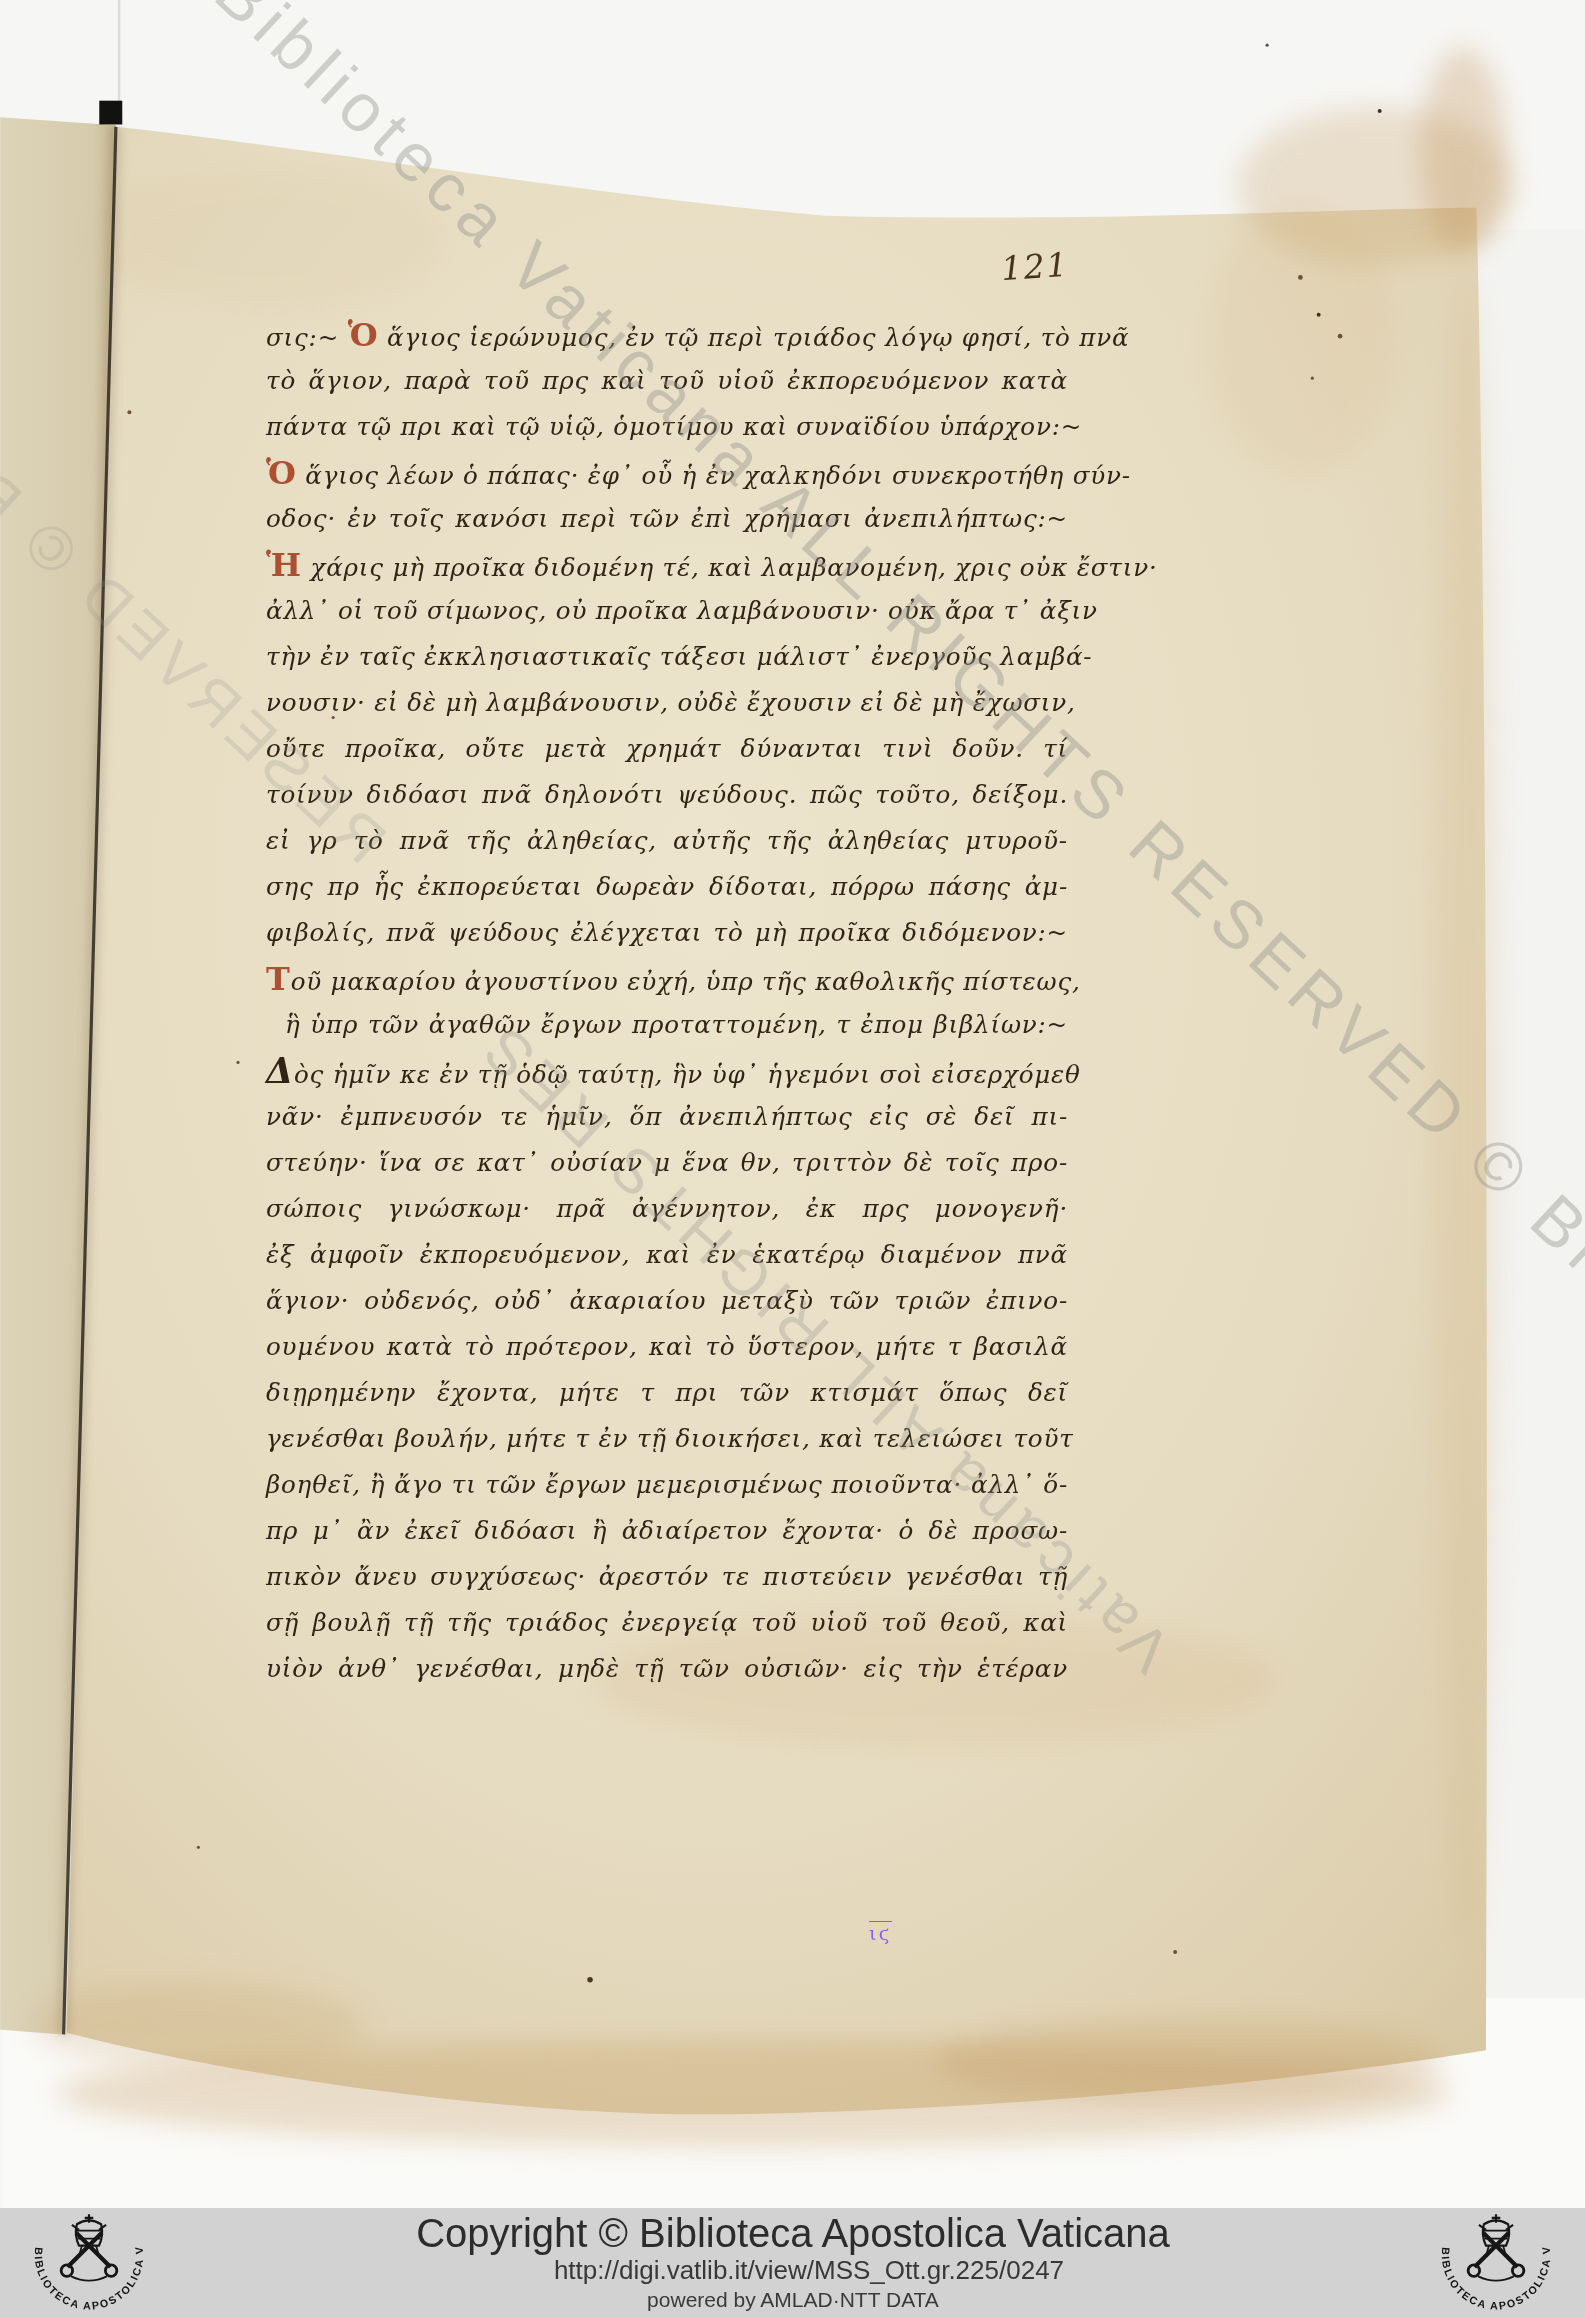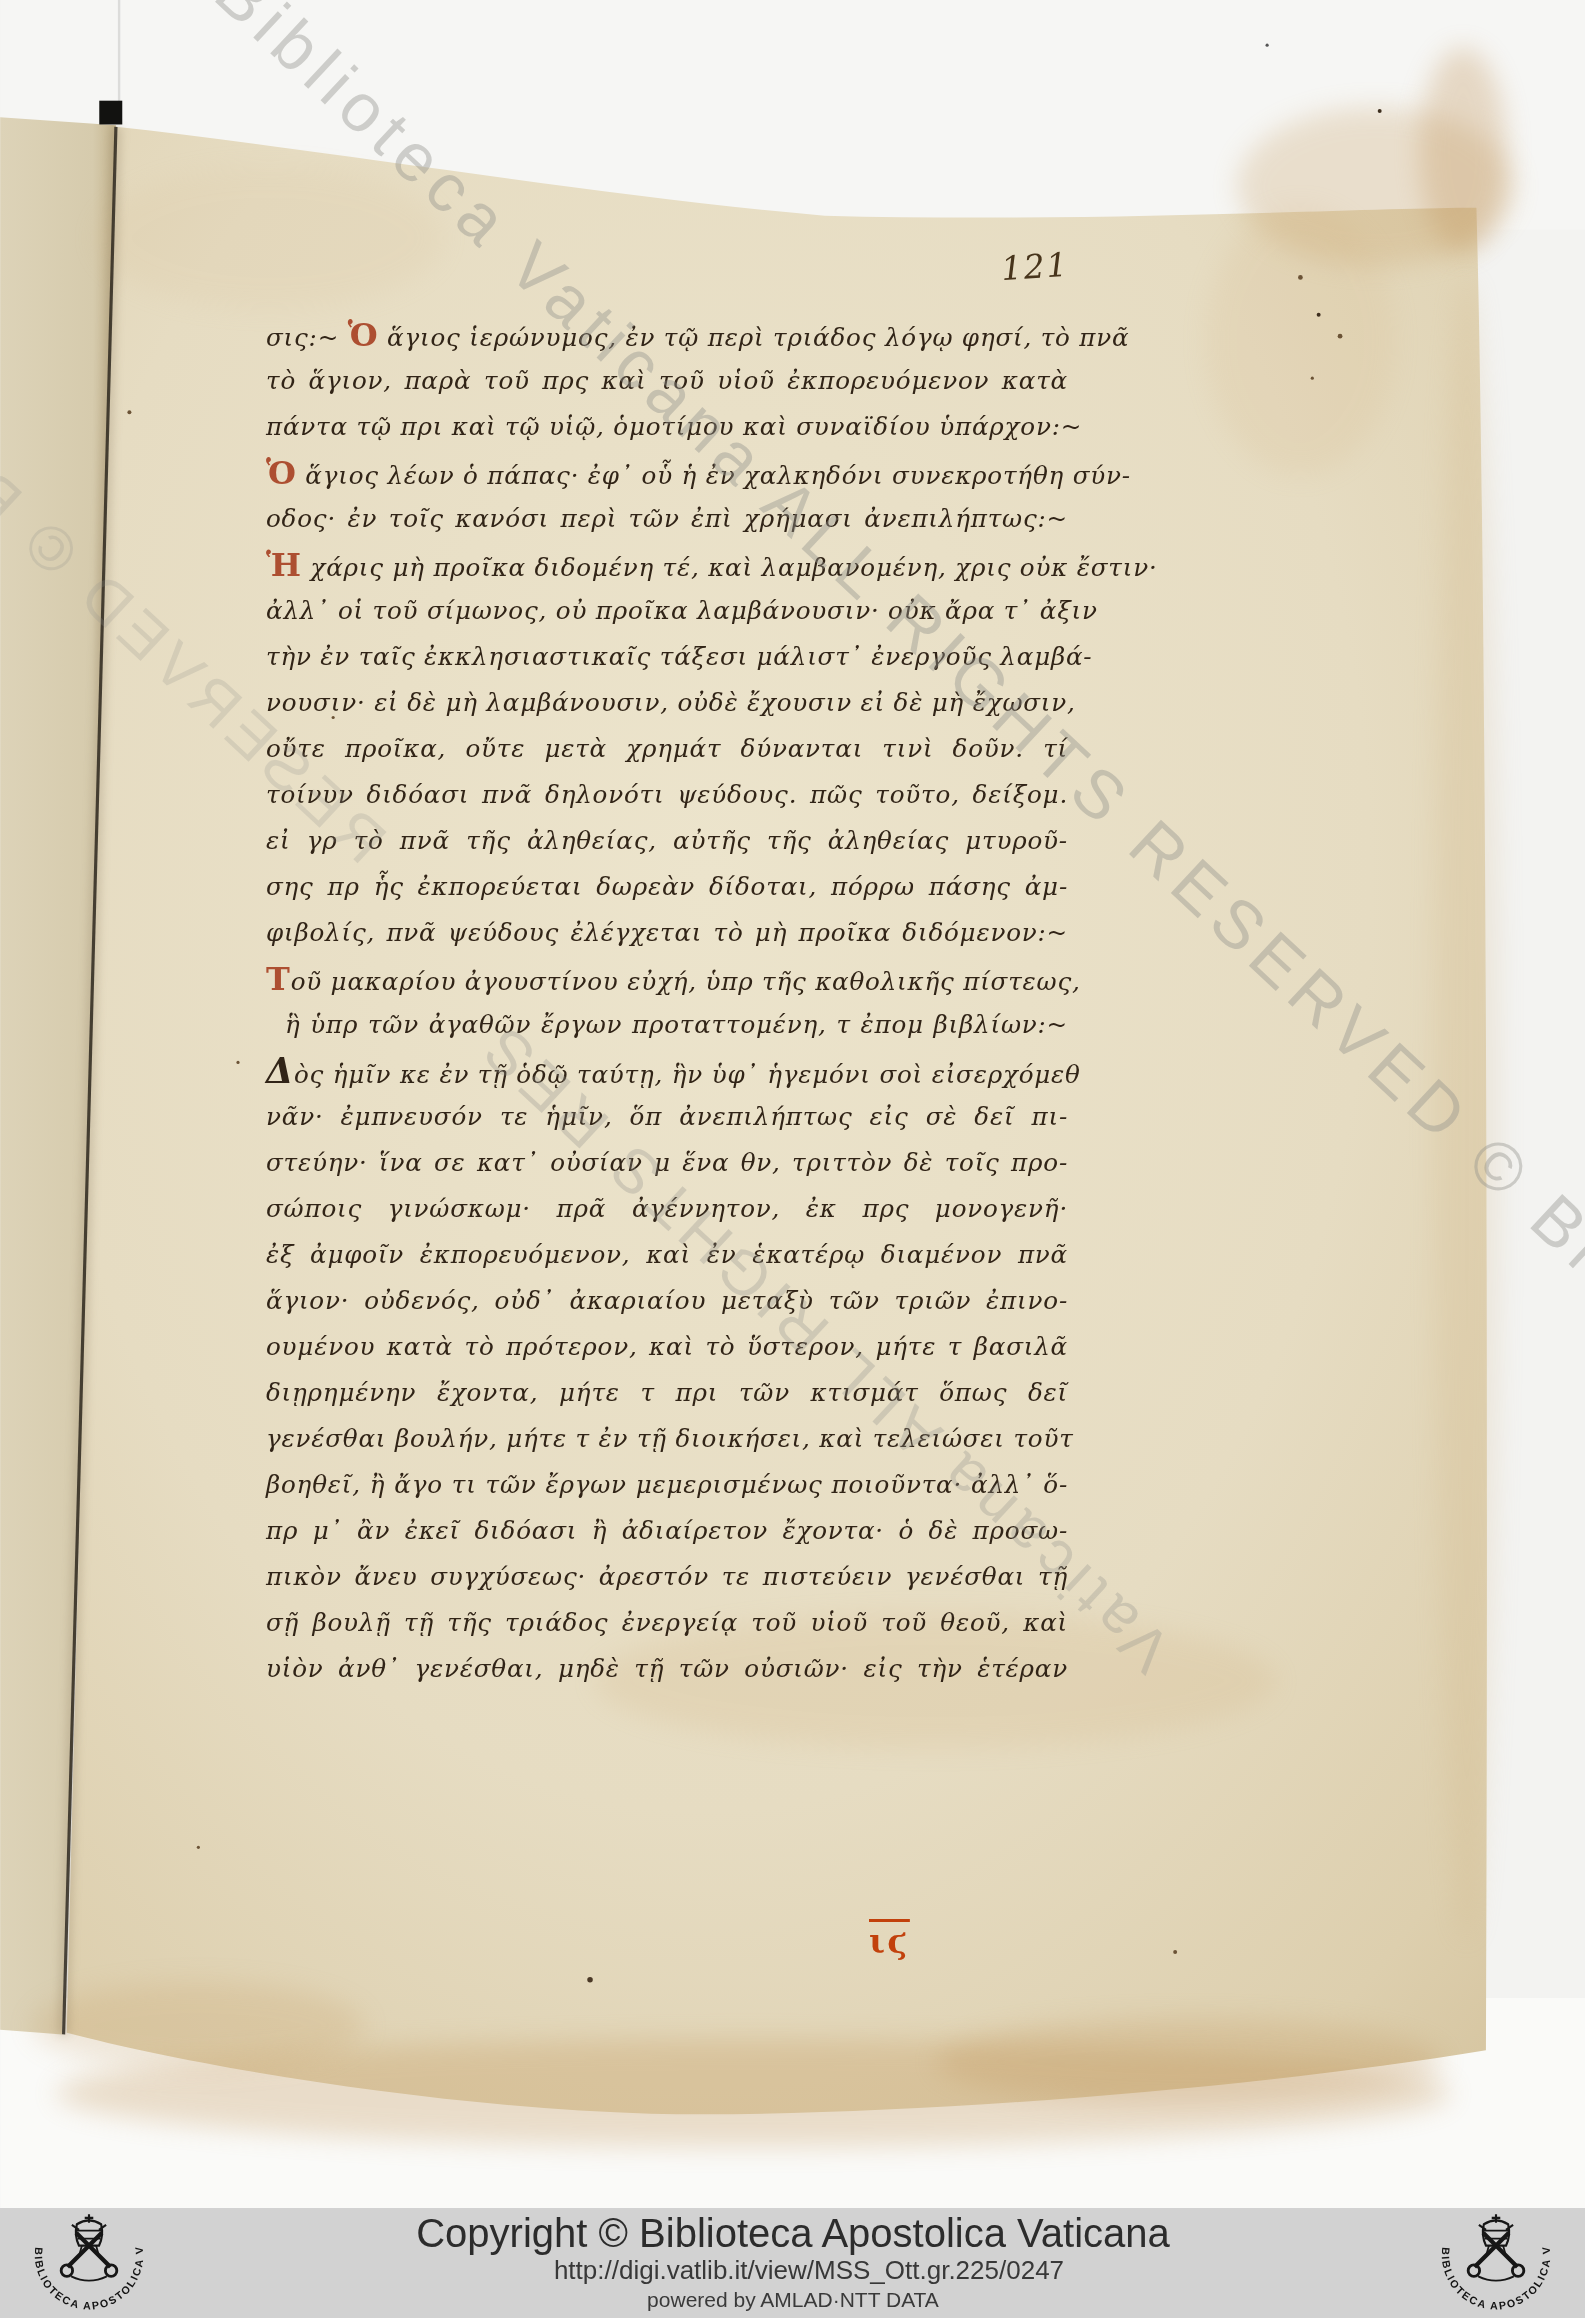--- a/index.html
+++ b/index.html
@@ -38,21 +38,21 @@
   .ms-line .big{font-size:35px;font-weight:bold;}
 
   .folio{
     position:absolute;left:1001px;top:247px;z-index:4;
     font-family:"DejaVu Serif",serif;font-style:italic;
     font-size:33px;color:#47341b;transform:rotate(-4deg);letter-spacing:1.6px;
   }
   .quire{
     position:absolute;left:869px;top:1922px;z-index:4;
     font-family:"DejaVu Serif",serif;
-    font-size:33px;color:#c2410c;text-decoration:overline;letter-spacing:2.4px;font-weight:bold;
+    font-size:19px;color:#8b5cf6;text-decoration:overline;letter-spacing:2.4px;
   }
 
   
   .footer{
     position:absolute;left:0;top:2208px;width:1586px;height:111px;
     background:var(--footer_bg,#d2d2d2);z-index:10;
   }
   .footer-center{position:absolute;left:0;top:0;width:100%;text-align:center;color:#2c2c2c;}
   .f-copy{font-size:40px;line-height:41px;margin-top:4.8px;}
   .f-url{font-size:26px;line-height:32px;color:#383838;padding-left:32px;}

